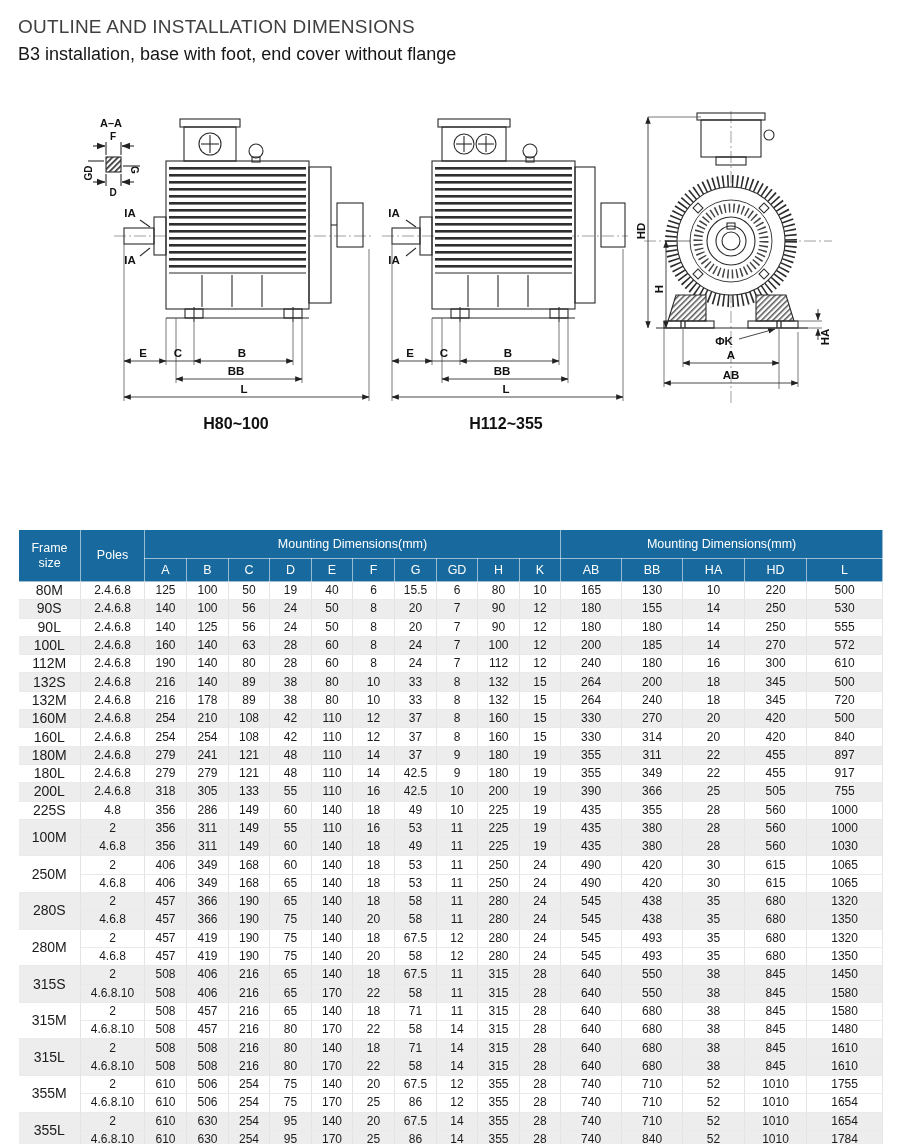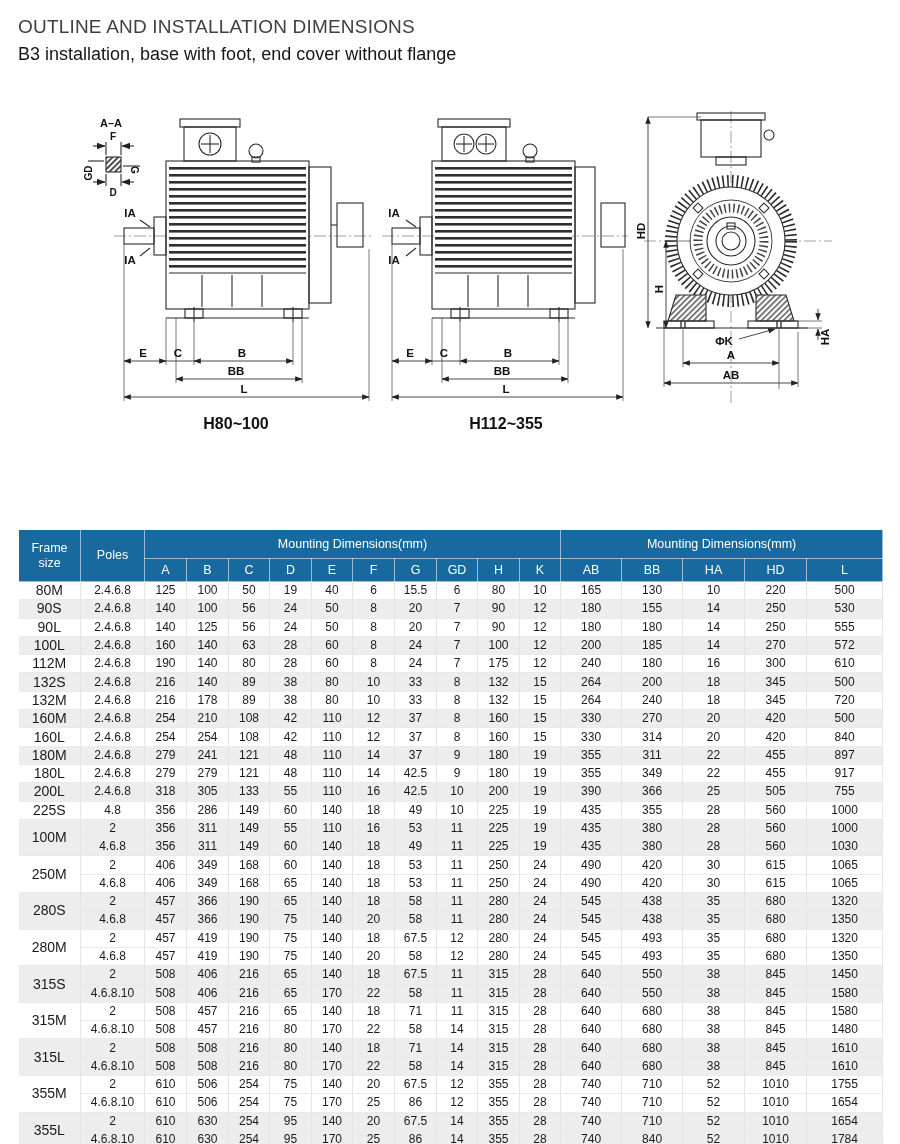--- a/index.html
+++ b/index.html
@@ -391,21 +391,21 @@
         <td rowspan="1" class="frame">112M</td>
         <td>2.4.6.8</td>
         <td>190</td>
         <td>140</td>
         <td>80</td>
         <td>28</td>
         <td>60</td>
         <td>8</td>
         <td>24</td>
         <td>7</td>
-        <td>175</td>
+        <td>112</td>
         <td>12</td>
         <td>240</td>
         <td>180</td>
         <td>16</td>
         <td>300</td>
         <td>610</td>
       </tr>
       <tr class="alt">
         <td rowspan="1" class="frame">132S</td>
         <td>2.4.6.8</td>

